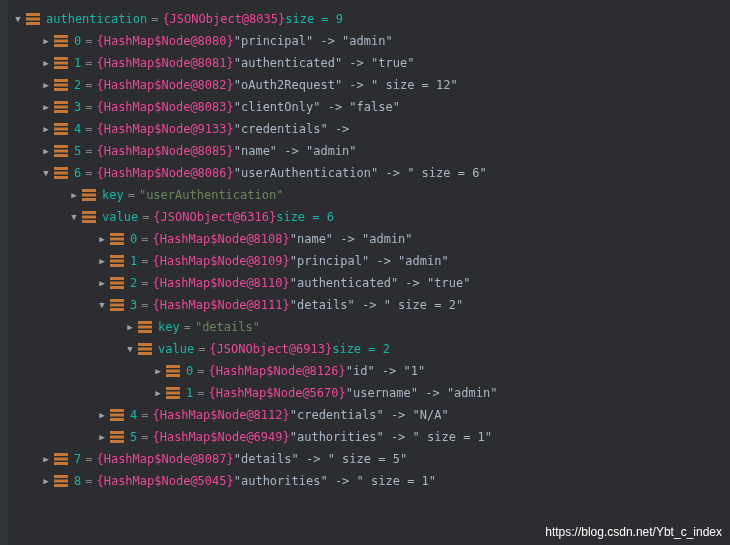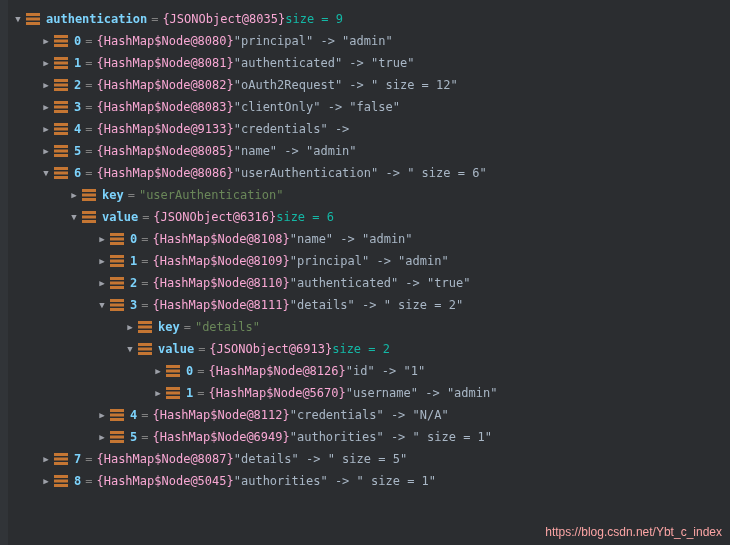--- a/index.html
+++ b/index.html
@@ -35,32 +35,32 @@
     cursor: pointer;
   }
   .obj-icon {
     display: inline-flex;
     width: 16px;
     height: 14px;
     margin: 0 4px 0 2px;
     align-items: center;
   }
   .obj-icon svg { width: 14px; height: 12px; }
-  .var-name { color: #7dd3fc; font-weight: bold; }
+  .var-name { color: #14b8a6; }
   .eq { color: #808080; margin: 0 4px; }
-  .ref { color: #f9a8d4; }
+  .ref { color: #ec4899; }
   .str { color: #a9b7c6; }
   .size-label { color: #14b8a6; }
   .key-green { color: #6a8759; }
   .watermark {
     position: absolute;
     right: 8px;
     bottom: 6px;
     font-size: 12px;
-    color: #fca5a5;
+    color: #ffffff;
     font-family: Arial, sans-serif;
   }
   .left-gutter {
     position: absolute;
     left: 0; top: 0; bottom: 0;
     width: 8px;
     background: #313438;
   }
 </style>
 </head>

